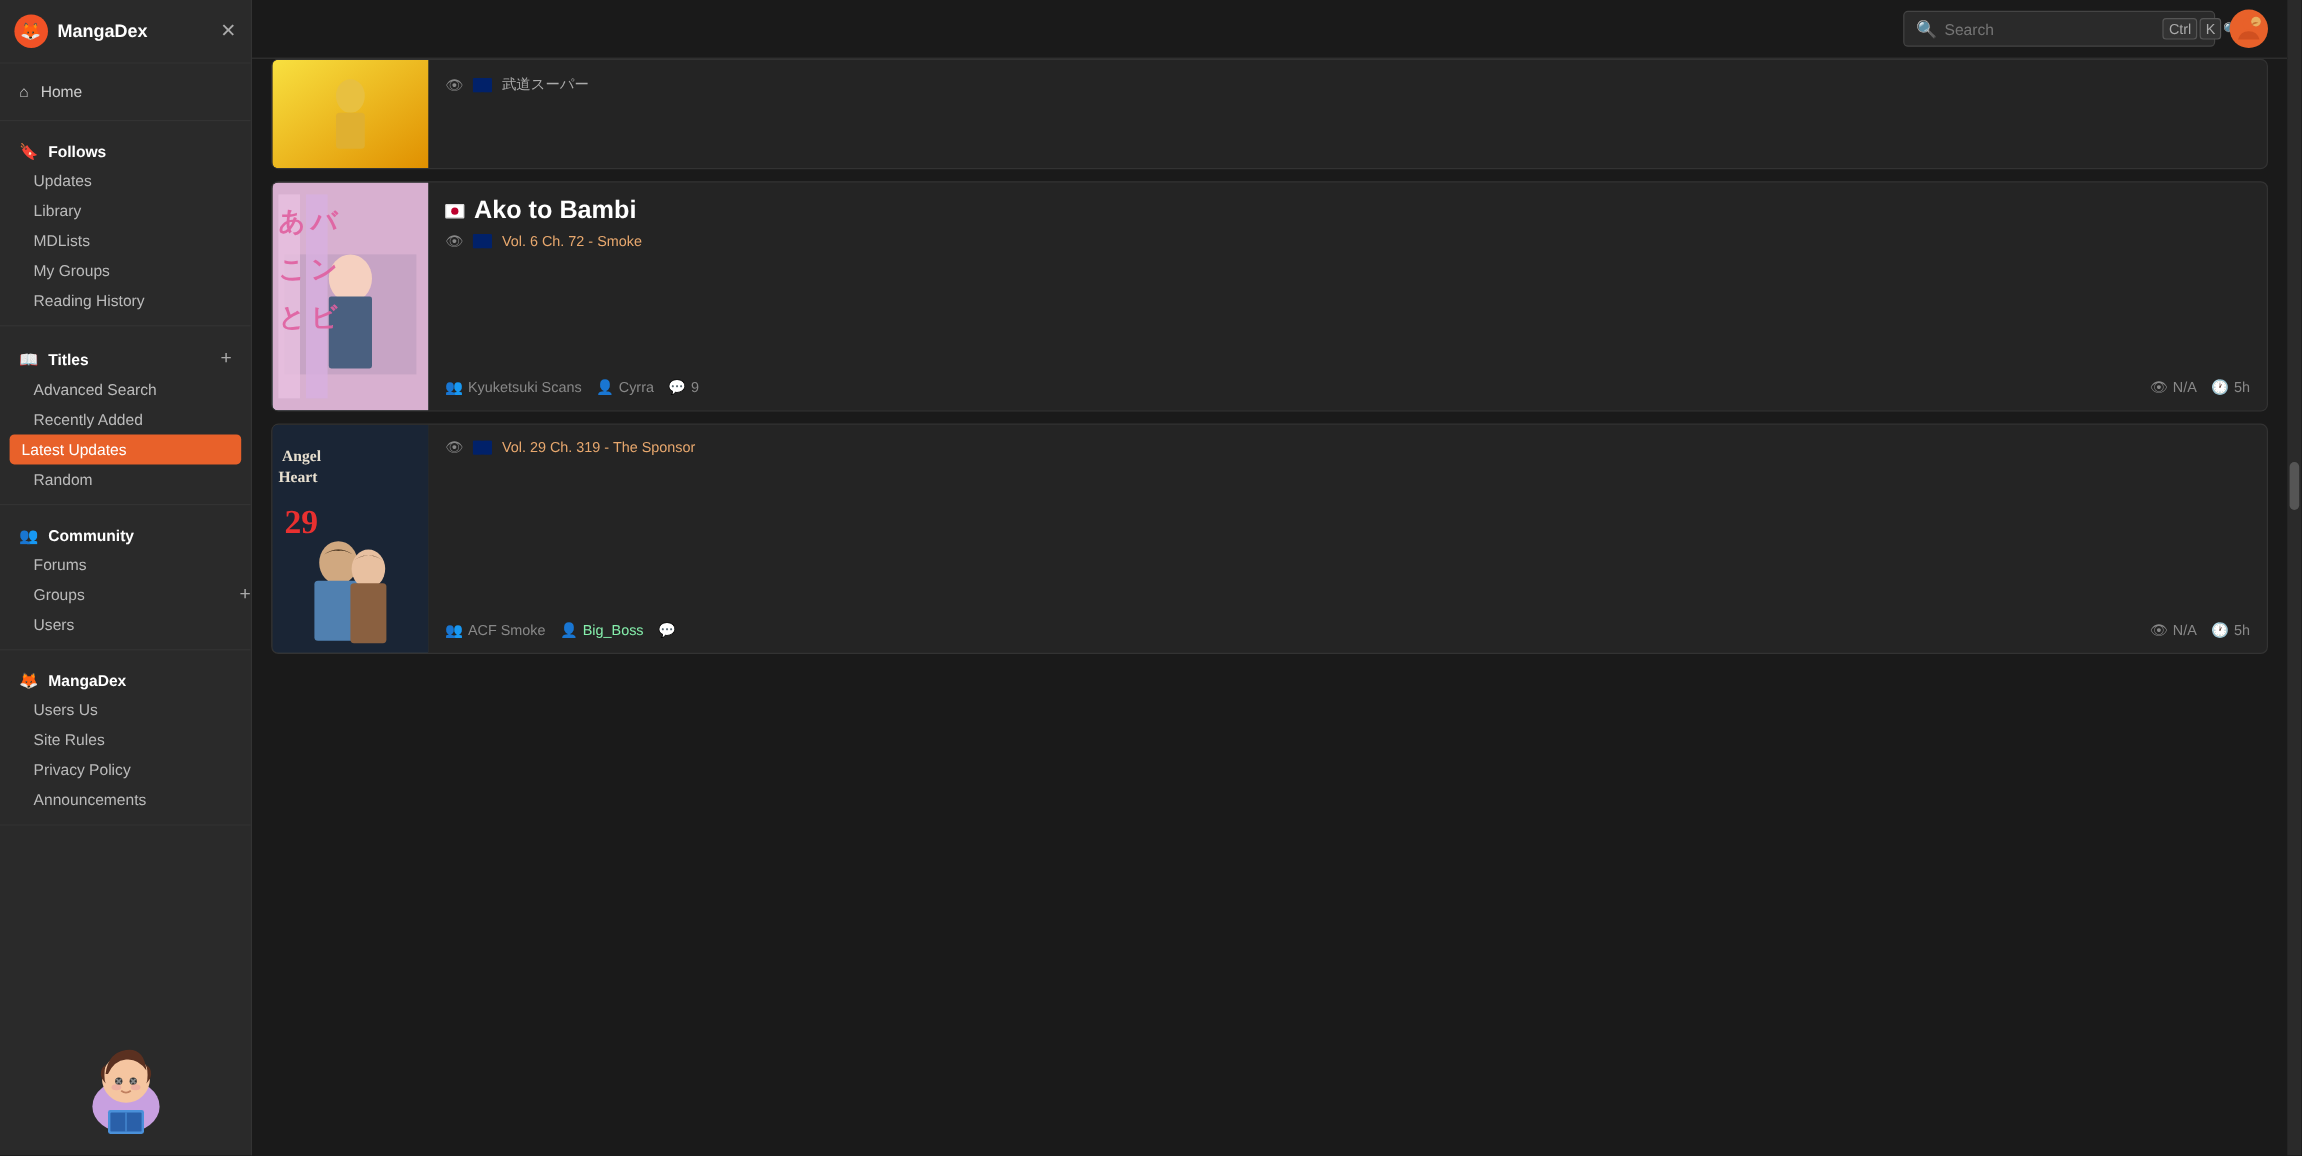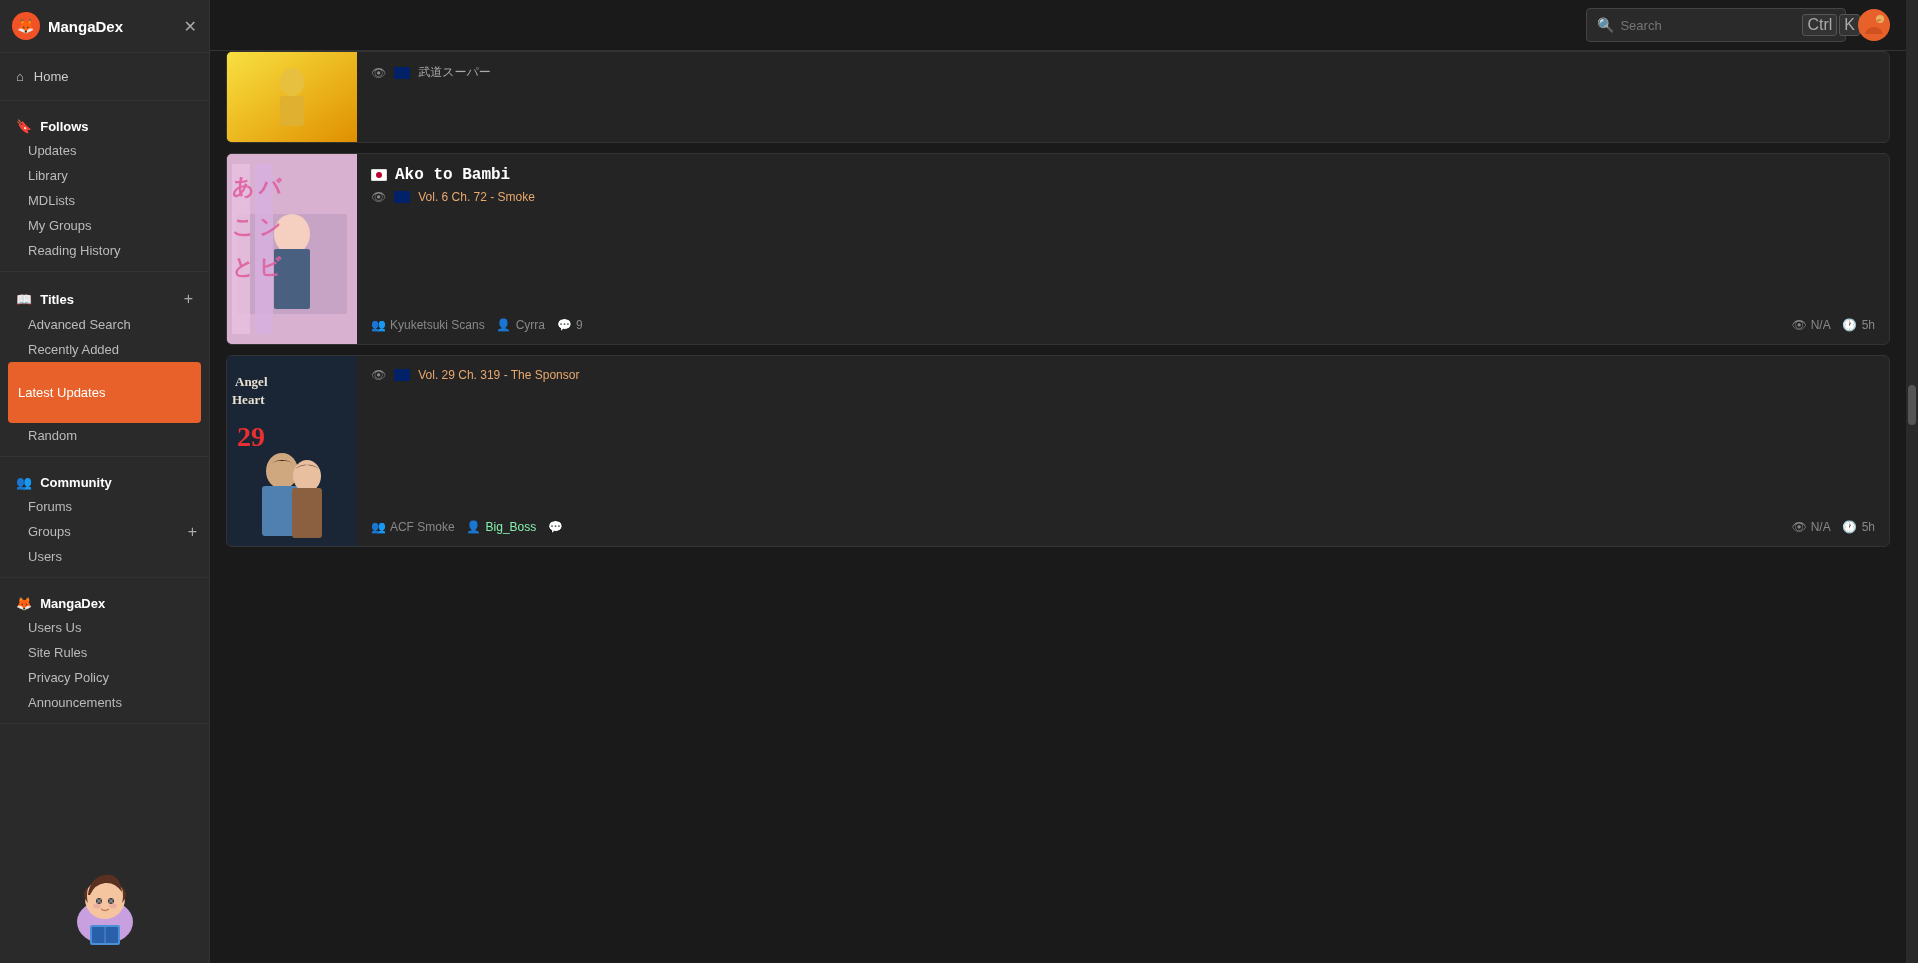--- a/index.html
+++ b/index.html
@@ -108,21 +108,21 @@
       color: #bbb;
       font-size: 13px;
       display: block;
     }
 
     .sub-nav-item.active-item {
       background: #e8612a;
       color: #fff;
       border-radius: 4px;
       margin: 0 8px;
-      padding: 23px 10px;
+      padding: 5px 10px;
     }
 
     .sidebar-mascot {
       margin-top: auto;
       display: flex;
       justify-content: center;
       padding: 16px;
     }
 
     
@@ -181,21 +181,21 @@
       gap: 2px;
       font-size: 11px;
       color: #666;
     }
 
     .kbd {
       background: #333;
       border: 1px solid #555;
       border-radius: 3px;
       padding: 1px 4px;
-      font-size: 16px;
+      font-size: 12px;
       color: #aaa;
     }
 
     .user-avatar {
       width: 32px;
       height: 32px;
       border-radius: 50%;
       background: #e8612a;
       margin-left: 12px;
       display: flex;
@@ -300,25 +300,24 @@
       top: 50%;
       left: 50%;
       transform: translate(-50%, -50%);
       width: 6px;
       height: 6px;
       background: #bc002d;
       border-radius: 50%;
     }
 
     .manga-title {
-      font-size: 16px;
+      font-size: 21px;
       font-weight: 600;
       color: #fff;
       cursor: pointer;
-      font-family: Liberation Mono, monospace;
     }
 
     .chapter-row {
       display: flex;
       align-items: center;
       gap: 8px;
       font-size: 12px;
       color: #aaa;
     }
 
@@ -436,21 +435,21 @@
   </div>
 
   <div class="nav-section">
     <div class="section-header">
       <div style="display:flex;align-items:center;gap:8px;">
         <span>👥</span>
         <span>Community</span>
       </div>
     </div>
     <a class="sub-nav-item">Forums</a>
-    <div style="display:flex;align-items:center;justify-content:space-between;padding-right:12px;">
+    <div style="display:flex;align-items:center;justify-content:space-between;">
       <a class="sub-nav-item" style="flex:1">Groups</a>
       <button class="add-btn" style="font-size:16px;background:none;border:none;color:#aaa;cursor:pointer;">+</button>
     </div>
     <a class="sub-nav-item">Users</a>
   </div>
 
   <div class="nav-section">
     <div class="section-header">
       <div style="display:flex;align-items:center;gap:8px;">
         <span>🦊</span>

